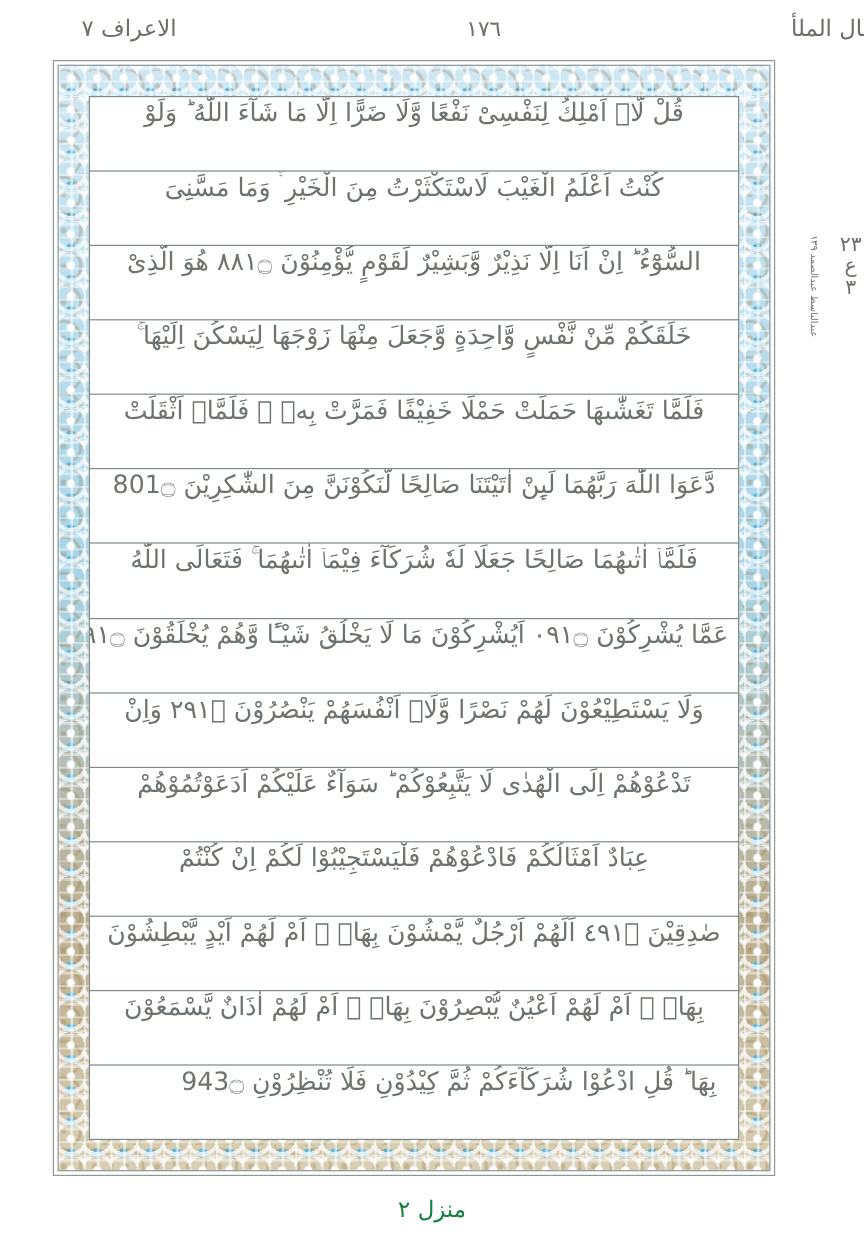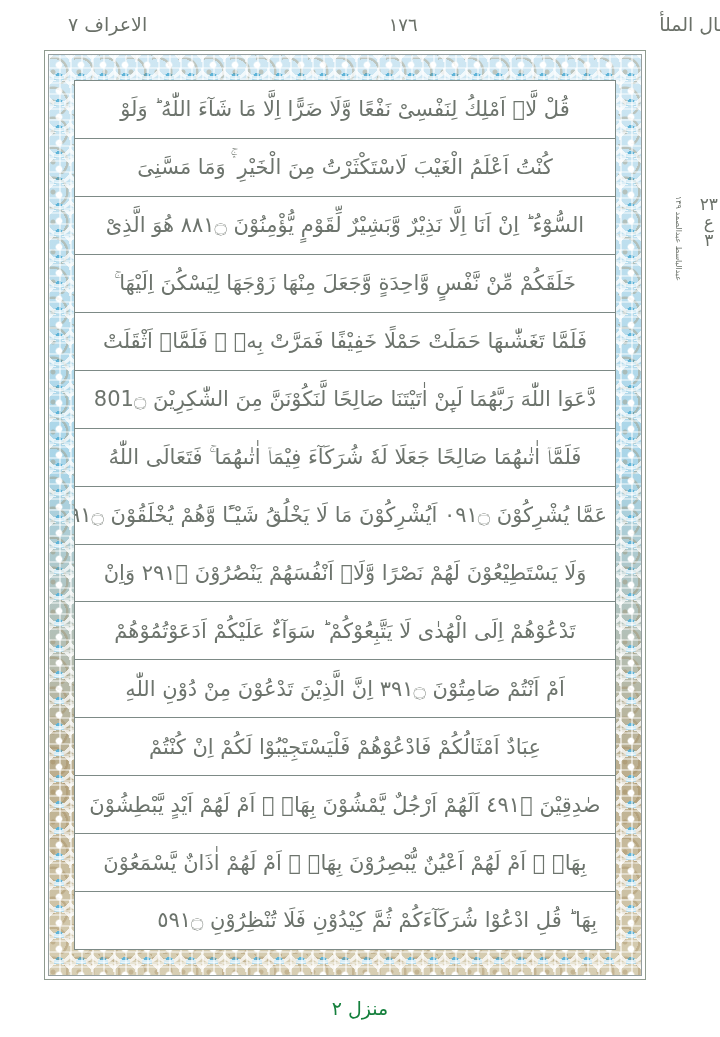--- a/index.html
+++ b/index.html
@@ -108,21 +108,21 @@
     border: 1px solid #7d8a86;
     padding: 0;
     display: flex;
     flex-direction: column;
   }
 
   
   .ayah-line {
     flex: 1 1 0;
     display: flex;
-    align-items: center;
+    align-items: flex-start;
     justify-content: center;
     border-bottom: 1px solid #7d8a86;
     box-sizing: border-box;
     padding: 0 8px;
     overflow: hidden;
   }
   .ayah-line:last-child { border-bottom: none; }
 
   .ayah-text {
     direction: rtl;
@@ -233,33 +233,30 @@
       <div class="ayah-line">
         <div class="ayah-text">عَمَّا یُشْرِكُوْنَ ۝١٩٠ اَیُشْرِكُوْنَ مَا لَا یَخْلُقُ شَیْـًٔا وَّهُمْ یُخْلَقُوْنَ ۝١٩١</div>
       </div>
       <div class="ayah-line">
         <div class="ayah-text">وَلَا یَسْتَطِیْعُوْنَ لَهُمْ نَصْرًا وَّلَاۤ اَنْفُسَهُمْ یَنْصُرُوْنَ ۝١٩٢ وَاِنْ</div>
       </div>
       <div class="ayah-line">
         <div class="ayah-text">تَدْعُوْهُمْ اِلَى الْهُدٰى لَا یَتَّبِعُوْكُمْ ؕ سَوَآءٌ عَلَیْكُمْ اَدَعَوْتُمُوْهُمْ</div>
       </div>
       <div class="ayah-line">
-        <div class="ayah-text">اَمْ اَنْتُمْ صَامِتُوْنَ ۝١٩٣ اِنَّ الَّذِیْنَ تَدْعُوْنَ مِنْ دُوْنِ اللّٰهِ</div>
-      </div>
-      <div class="ayah-line">
         <div class="ayah-text">عِبَادٌ اَمْثَالُكُمْ فَادْعُوْهُمْ فَلْیَسْتَجِیْبُوْا لَكُمْ اِنْ كُنْتُمْ</div>
       </div>
       <div class="ayah-line">
         <div class="ayah-text">صٰدِقِیْنَ ۝١٩٤ اَلَهُمْ اَرْجُلٌ یَّمْشُوْنَ بِهَاۤ ۫ اَمْ لَهُمْ اَیْدٍ یَّبْطِشُوْنَ</div>
       </div>
       <div class="ayah-line">
         <div class="ayah-text">بِهَاۤ ۫ اَمْ لَهُمْ اَعْیُنٌ یُّبْصِرُوْنَ بِهَاۤ ۫ اَمْ لَهُمْ اٰذَانٌ یَّسْمَعُوْنَ</div>
       </div>
       <div class="ayah-line last">
-        <div class="ayah-text">بِهَا ؕ قُلِ ادْعُوْا شُرَكَآءَكُمْ ثُمَّ كِیْدُوْنِ فَلَا تُنْظِرُوْنِ ۝١٩٥</div>
+        <div class="ayah-text">بِهَا ؕ قُلِ ادْعُوْا شُرَكَآءَكُمْ ثُمَّ كِیْدُوْنِ فَلَا تُنْظِرُوْنِ ۝349</div>
       </div>
 
     </div>
   </div>
 </div>
 
 <div class="page-footer">
   <span class="footer-text">منزل ٢</span>
 </div>
 

